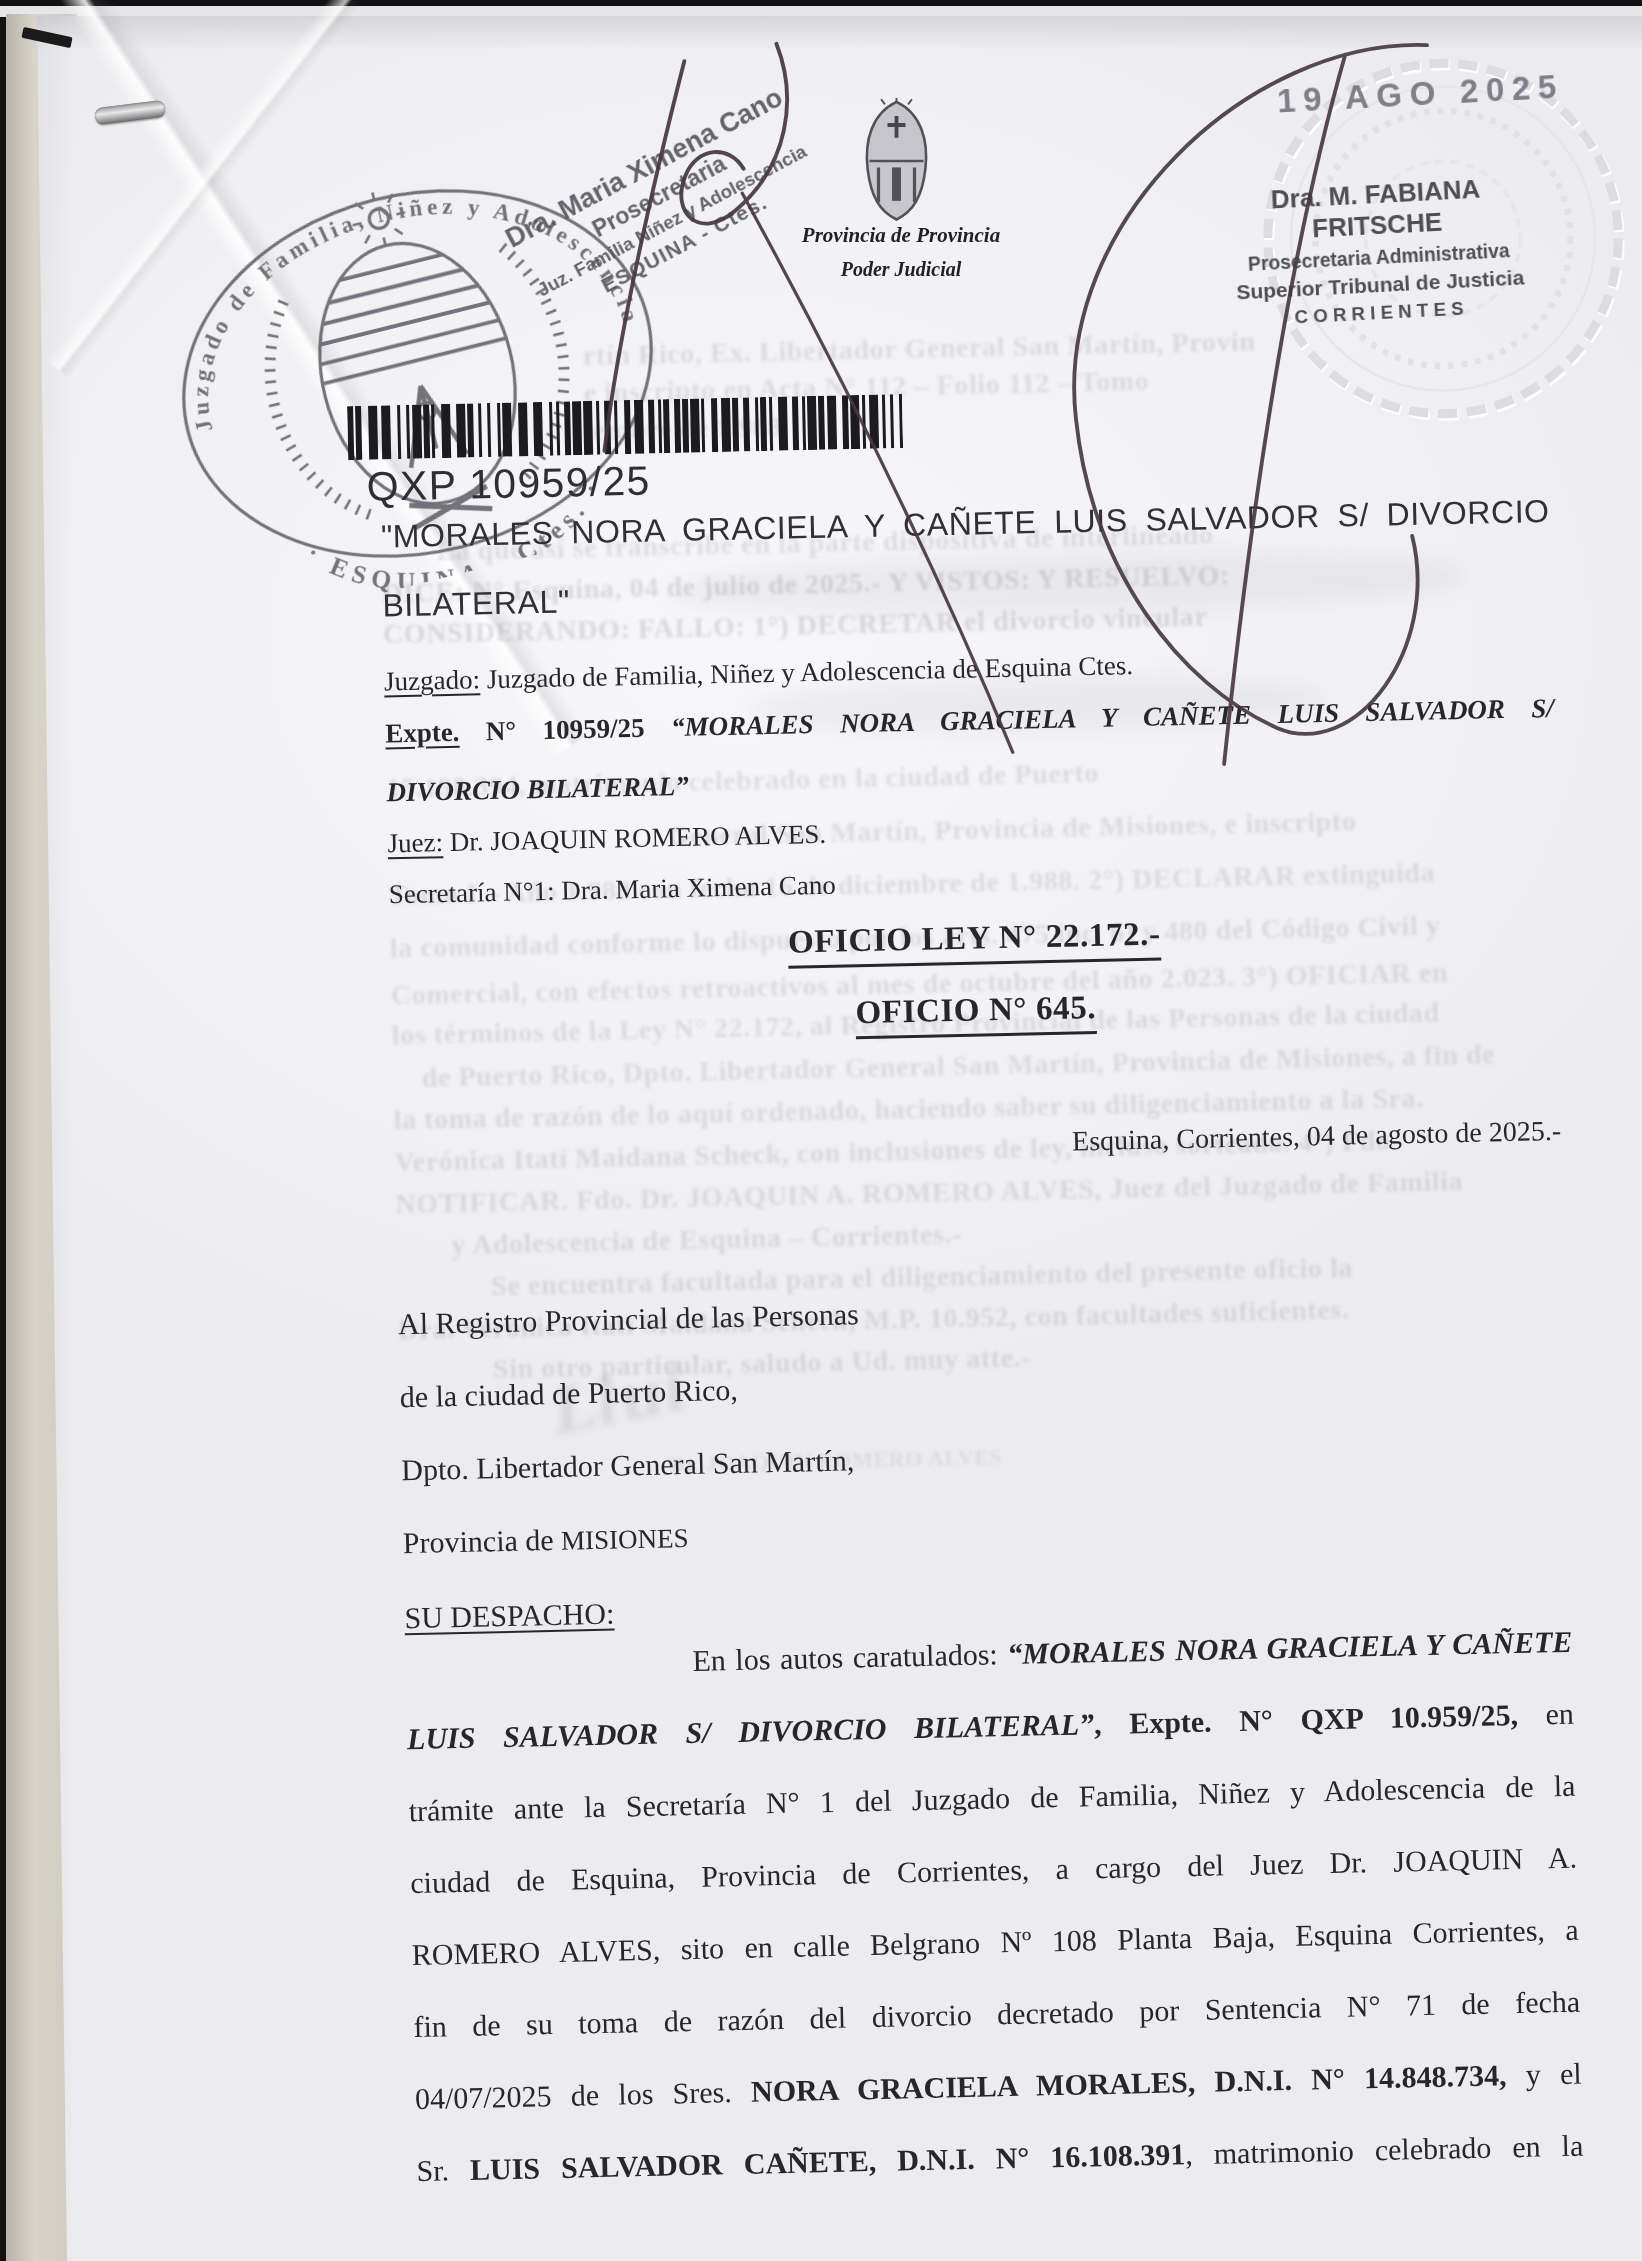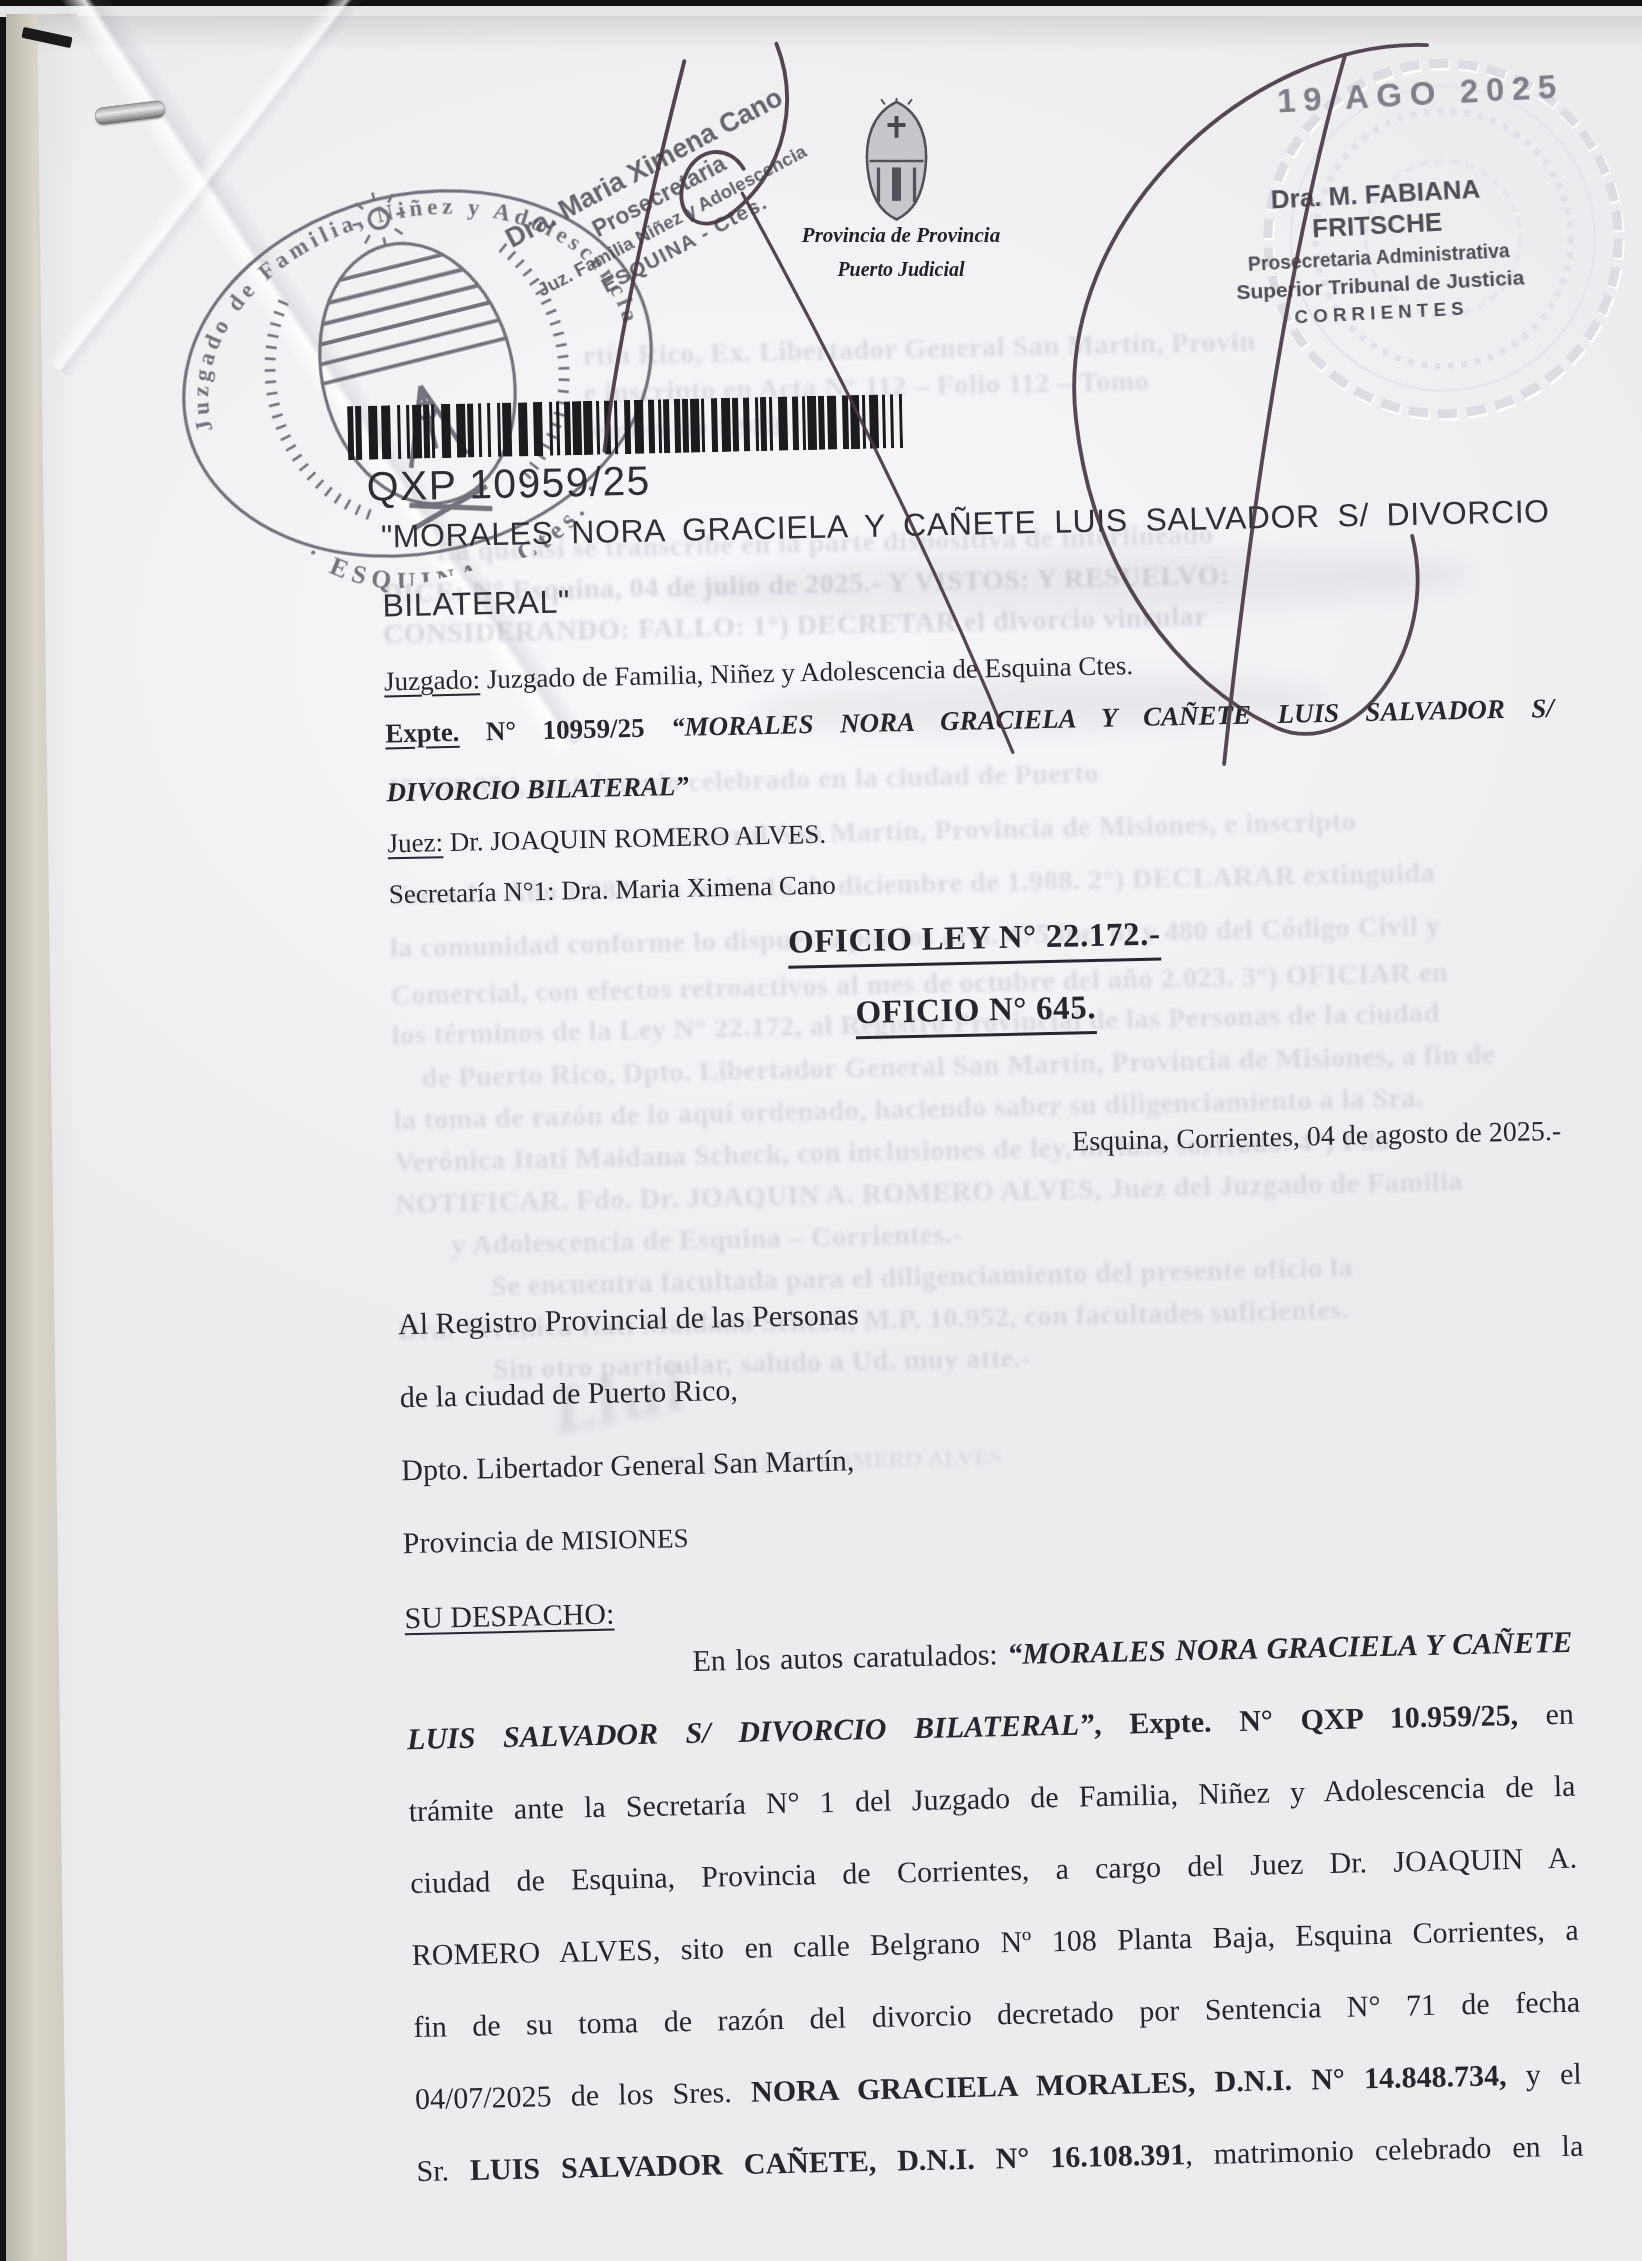--- a/index.html
+++ b/index.html
@@ -145,21 +145,21 @@
 <svg style="position:absolute;left:859px;top:98px;width:75px;height:126px;opacity:.88;" viewBox="0 0 116 196">
   <path d="M58,6 C96,24 108,66 103,110 C98,154 84,176 58,189 C32,176 18,154 13,110 C8,66 20,24 58,6 Z" fill="rgba(80,80,92,.30)" stroke="#3c3c44" stroke-width="4"></path>
   <line x1="16" y1="98" x2="100" y2="98" stroke="#3c3c44" stroke-width="4"></line>
   <path d="M58,28 L58,62 M44,42 L72,42" stroke="#2f2f36" stroke-width="6"></path>
   <rect x="51" y="108" width="14" height="52" fill="#3c3c44"></rect>
   <path d="M30,108 L30,162 M86,108 L86,162" stroke="#3c3c44" stroke-width="5"></path>
   <path d="M58,6 L58,-2 M40,10 L34,2 M76,10 L82,2" stroke="#3c3c44" stroke-width="3"></path>
 </svg>
 <div id="province">
   <div class="p1">Provincia de Provincia</div>
-  <div class="p2">Puerto Judicial</div>
+  <div class="p2">Poder Judicial</div>
 </div>
 
 <div id="typed">
   <div id="ghosts">
       <div class="ghost" style="left: 602px; top: 335px;">rtín Rico, Ex. Libertador General San Martín, Provin</div>
       <div class="ghost" style="left: 602px; top: 372px;">e inscripto en Acta N° 112 – Folio 112 – Tomo</div>
       <div class="ghost" style="left: 602px; top: 410px;">iembre de 1.988.</div>
       <div class="ghost" style="left: 451px; top: 527px;">La que así se transcribe en la parte dispositiva de interlineado</div>
       <div class="ghost" style="left: 396px; top: 568px; color: rgba(95, 95, 115, 0.2);">DICE: N°   Esquina, 04 de julio de 2025.- Y VISTOS:   Y RESUELVO:</div>
       <div class="ghost" style="left: 396px; top: 609px; color: rgba(95, 95, 115, 0.2);">CONSIDERANDO:  FALLO:  1°) DECRETAR el divorcio vincular</div>

